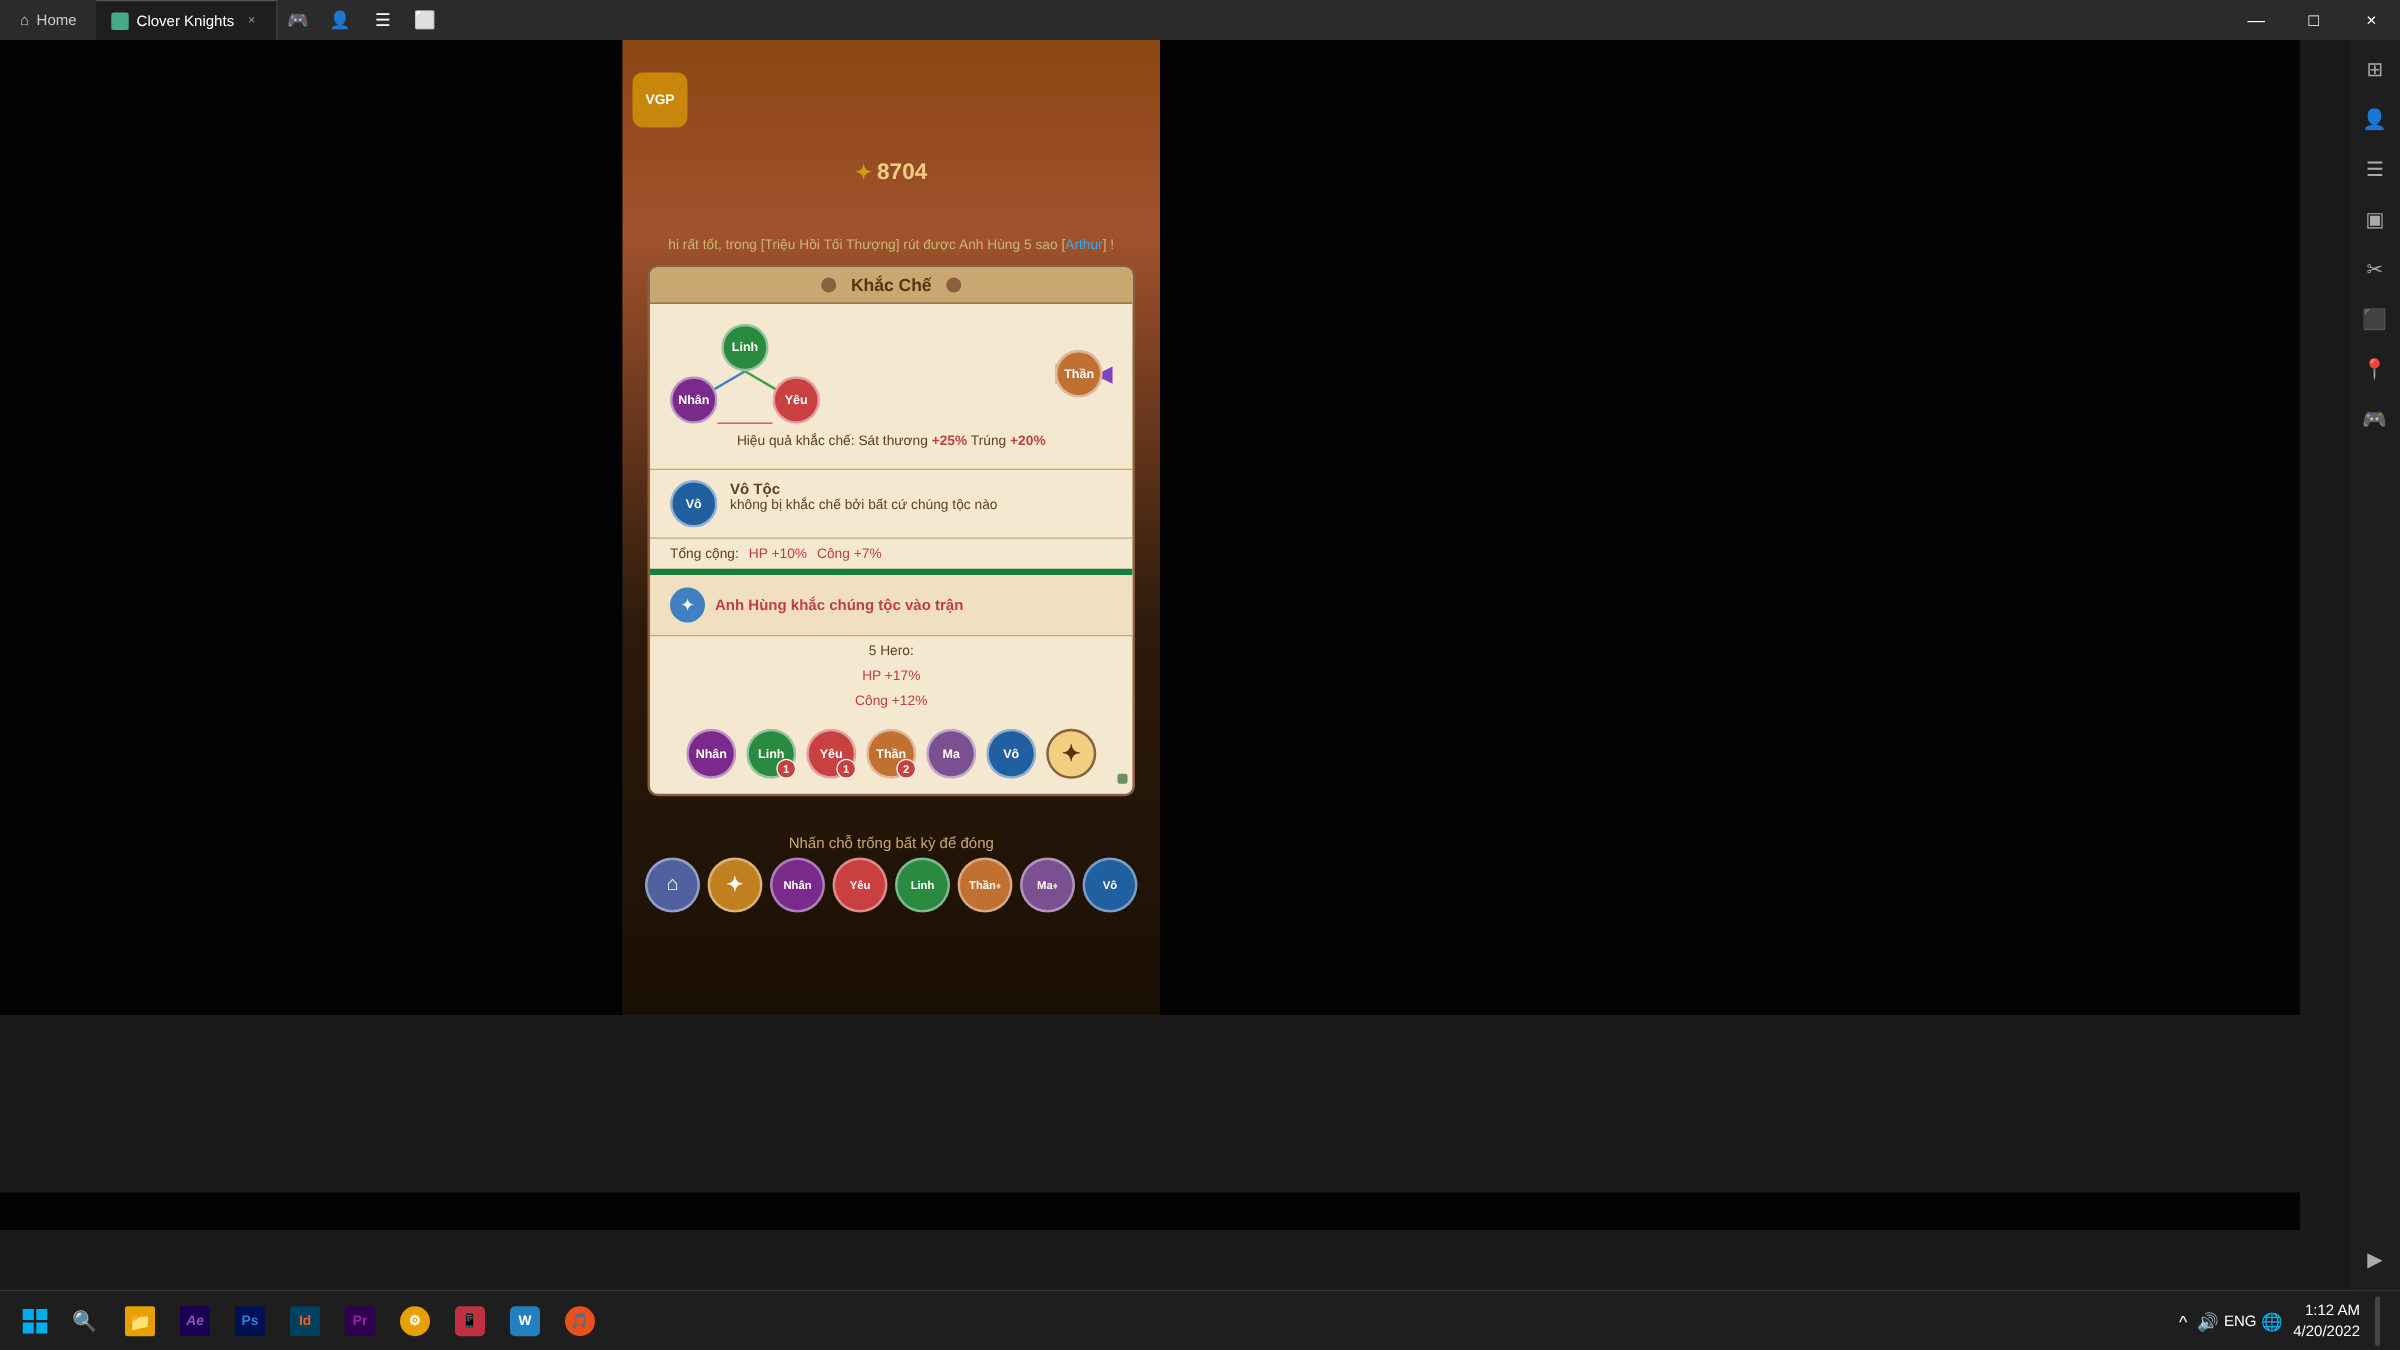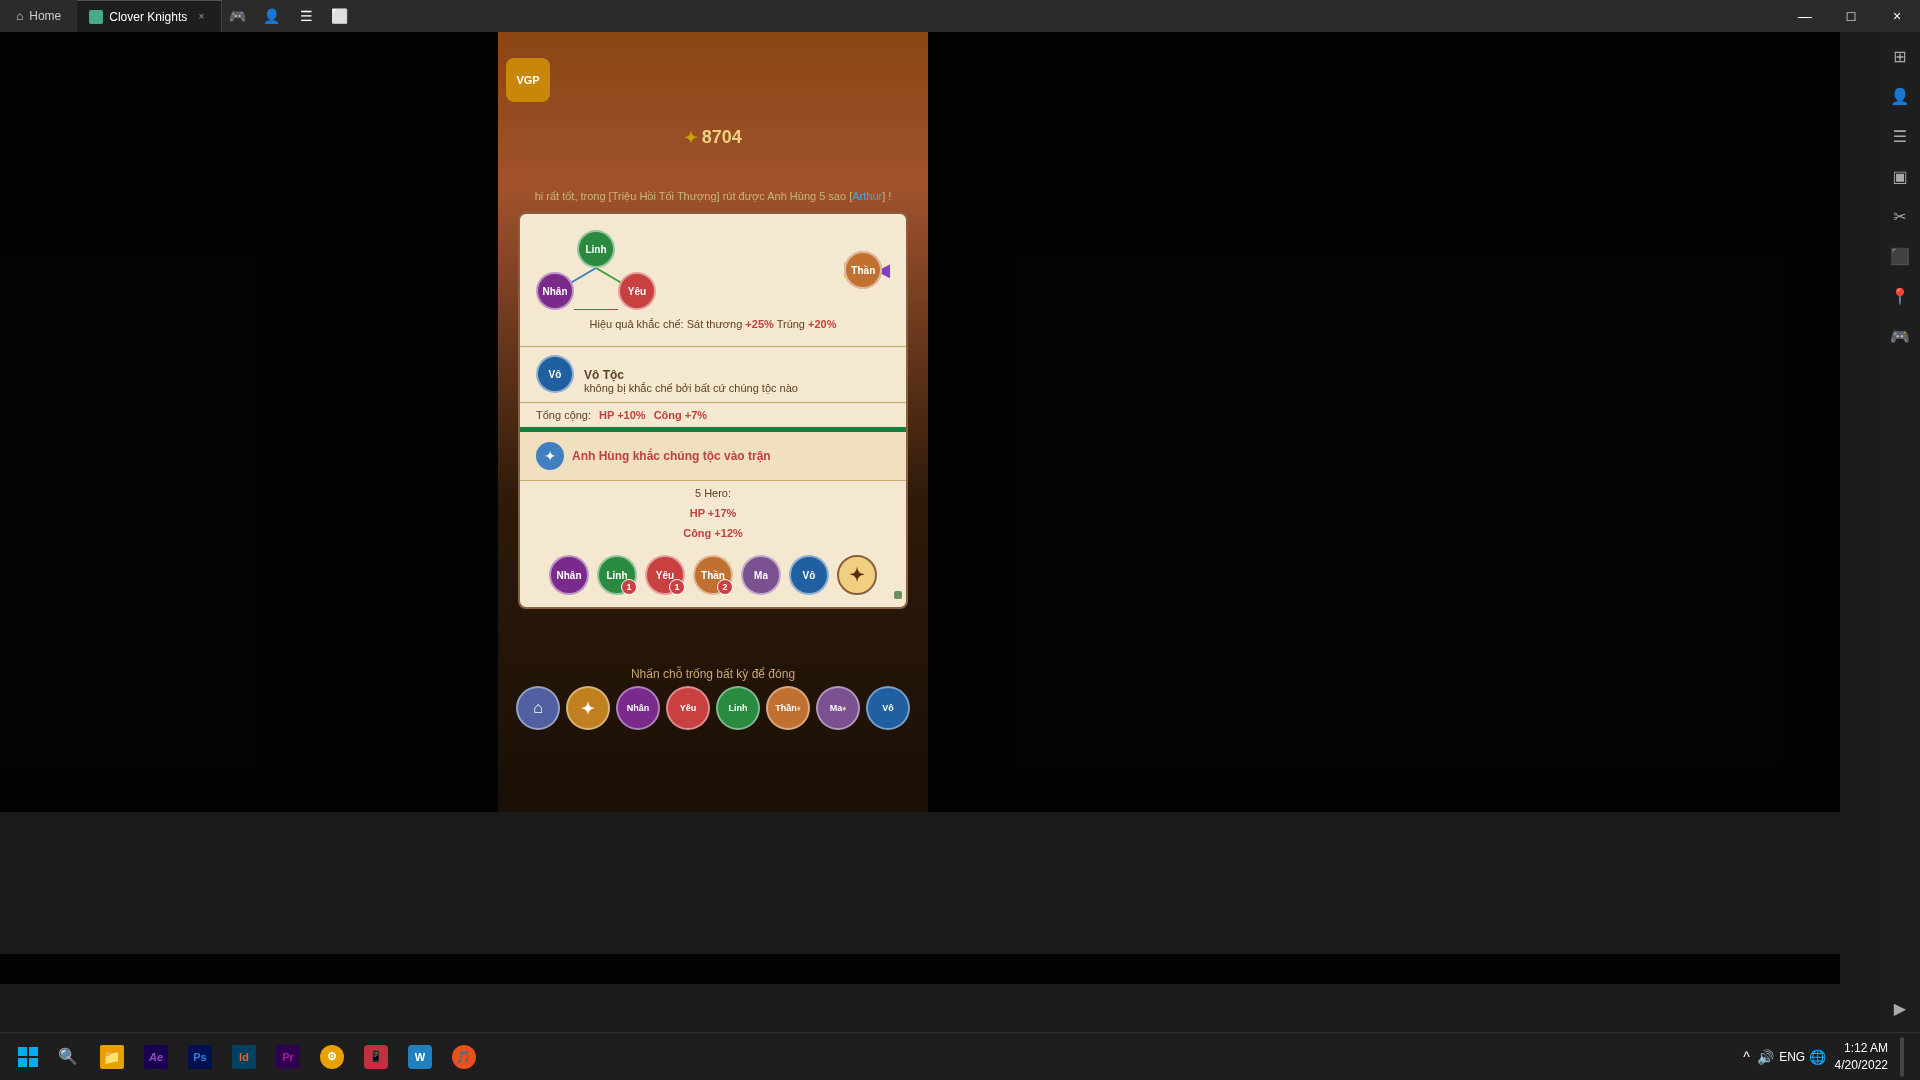--- a/index.html
+++ b/index.html
@@ -417,21 +417,20 @@
       justify-content: center;
       font-size: 10px;
       font-weight: bold;
       color: white;
       border: 2px solid rgba(255,255,255,0.5);
       flex-shrink: 0;
     }
     .vutoc-text {
       font-size: 11px;
       color: #604020;
-      margin-top: 13px;
     }
     .vutoc-text .title {
       font-weight: bold;
       font-size: 12px;
     }
 
     
     .total-stats {
       padding: 6px 16px;
       border-bottom: 5px solid #15803d;
@@ -439,21 +438,21 @@
       align-items: center;
       gap: 8px;
     }
     .stat-label {
       font-size: 11px;
       color: #604020;
     }
     .stat-value {
       font-size: 11px;
       color: #c04040;
-      font-weight: bold;
+      font-weight: normal;
     }
 
     
     .warning-section {
       padding: 10px 16px;
       border-bottom: 1px solid #c8a870;
       display: flex;
       align-items: center;
       gap: 8px;
       background: #f0e0c0;
@@ -659,20 +658,25 @@
       <span class="currency-icon">✦</span>
       <span>8704</span>
     </div>
 
     <div class="announcement">
       <span>hi rất tốt, trong [Triệu Hồi Tối Thượng] rút được Anh Hùng 5 sao [</span><span class="name">Arthur</span><span>] !</span>
     </div>
 
     <div class="dialog-panel">
 
+      <div class="dialog-header">
+        <div class="dialog-header-dot"></div>
+        <span class="dialog-header-title">Khắc Chế</span>
+        <div class="dialog-header-dot"></div>
+      </div>
 
       <div class="counter-section">
         <div class="rel-diagram">
 
           <div class="triangle-group">
 
             <svg class="arrows-svg" viewBox="0 0 120 80">
 
               <line x1="60" y1="38" x2="19" y2="62" stroke="#4080c0" stroke-width="2"></line>
 

